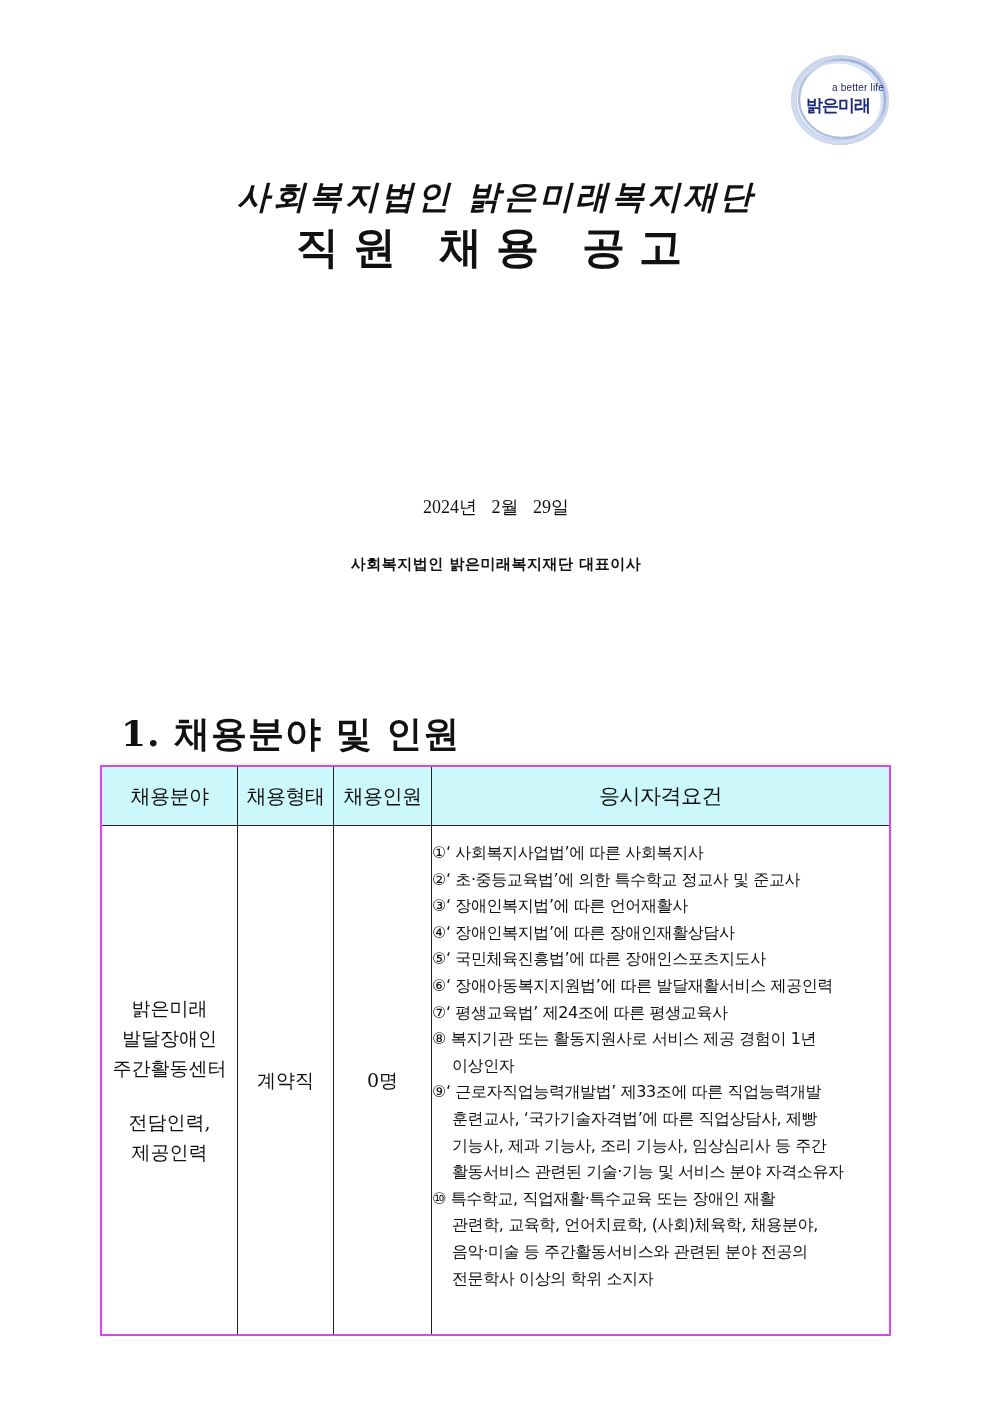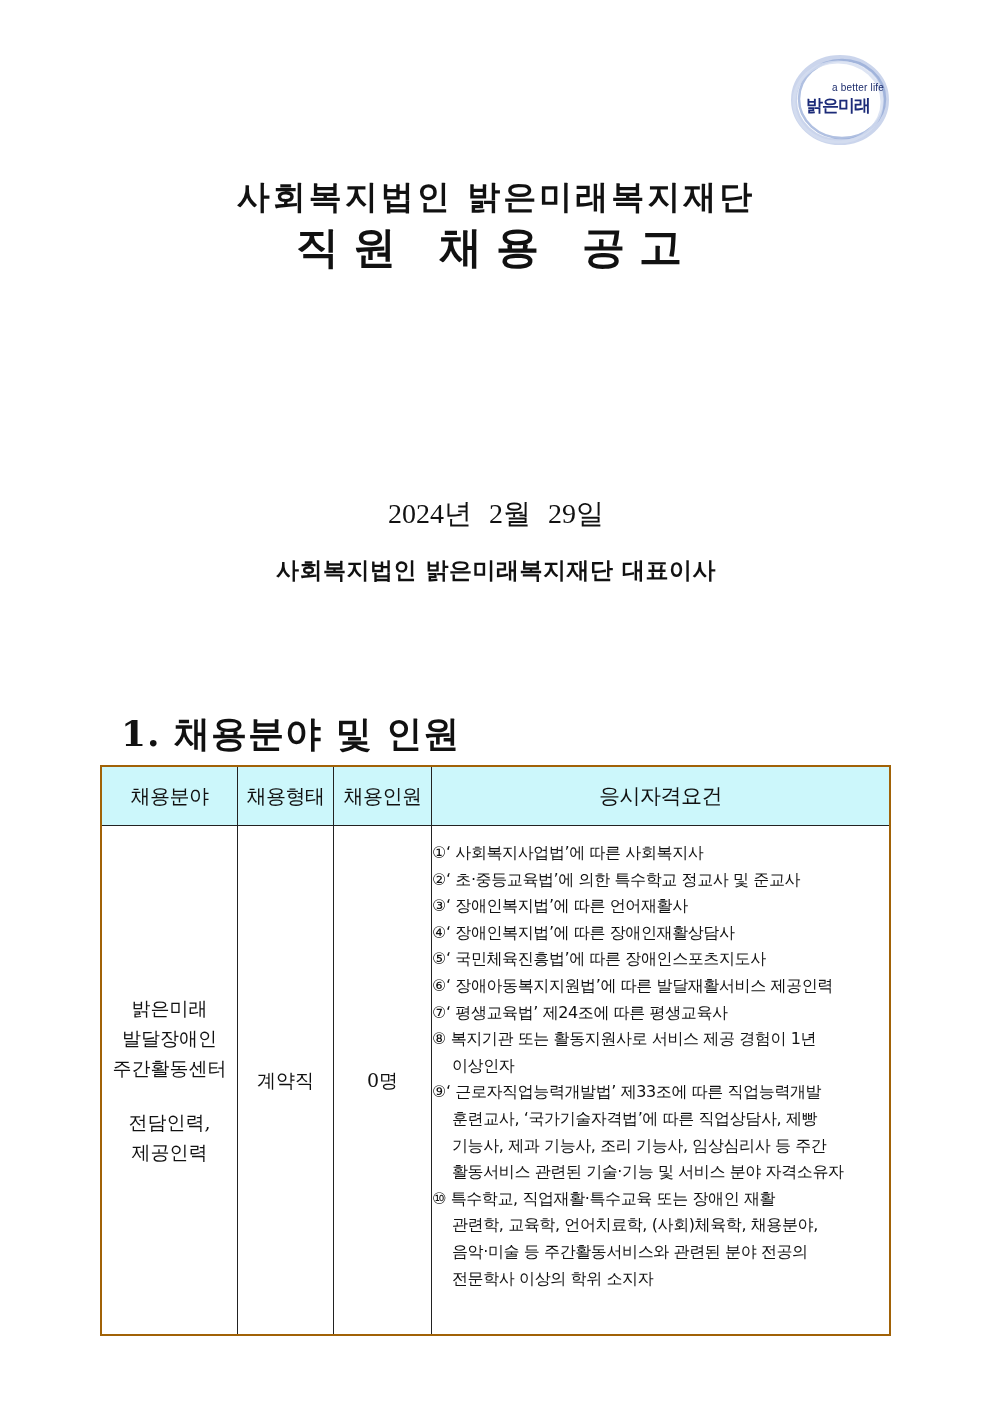--- a/index.html
+++ b/index.html
@@ -45,20 +45,21 @@
     }
     .title1 {
       position: absolute;
       left: 0; right: 0;
       top: 175px;
       text-align: center;
       font-family: "DejaVu Sans", sans-serif;
       font-weight: bold;
       font-size: 33px;
       letter-spacing: 3px;
+      font-style: italic;
     }
     .title2 {
       position: absolute;
       left: 0; right: 0;
       top: 219px;
       text-align: center;
       font-family: "DejaVu Sans", sans-serif;
       font-weight: bold;
       font-size: 43px;
       letter-spacing: 14px;
@@ -74,49 +75,49 @@
       letter-spacing: -0.6px;
     }
     .intro p { margin: 0; white-space: nowrap; }
     .intro .l1 { padding-left: 10px; }
     .date {
       position: absolute;
       left: 0; right: 0;
       top: 495px;
       text-align: center;
       font-family: "Liberation Serif", "DejaVu Serif", serif;
-      font-size: 28px;
+      font-size: 18px;
       word-spacing: 10px;
     }
     .signer {
       position: absolute;
       left: 0; right: 0;
       top: 555px;
       text-align: center;
       font-family: "DejaVu Sans", sans-serif;
       font-weight: bold;
-      font-size: 23px;
+      font-size: 15px;
       letter-spacing: 0.5px;
     }
     .section-title {
       position: absolute;
       left: 121px;
       top: 710px;
       font-family: "DejaVu Serif", "Liberation Serif", serif;
       font-weight: bold;
       font-size: 36px;
       letter-spacing: 1px;
     }
     table.recruit {
       position: absolute;
       left: 100px;
       top: 765px;
       width: 791px;
       border-collapse: collapse;
-      border: 2px solid #a16207;
+      border: 2px solid #d946ef;
     }
     table.recruit th, table.recruit td {
       border: 1px solid #222;
       padding: 0;
     }
     table.recruit thead th {
       background: #ccf7fb;
       height: 58px;
       font-family: "DejaVu Sans", sans-serif;
       font-weight: normal;

